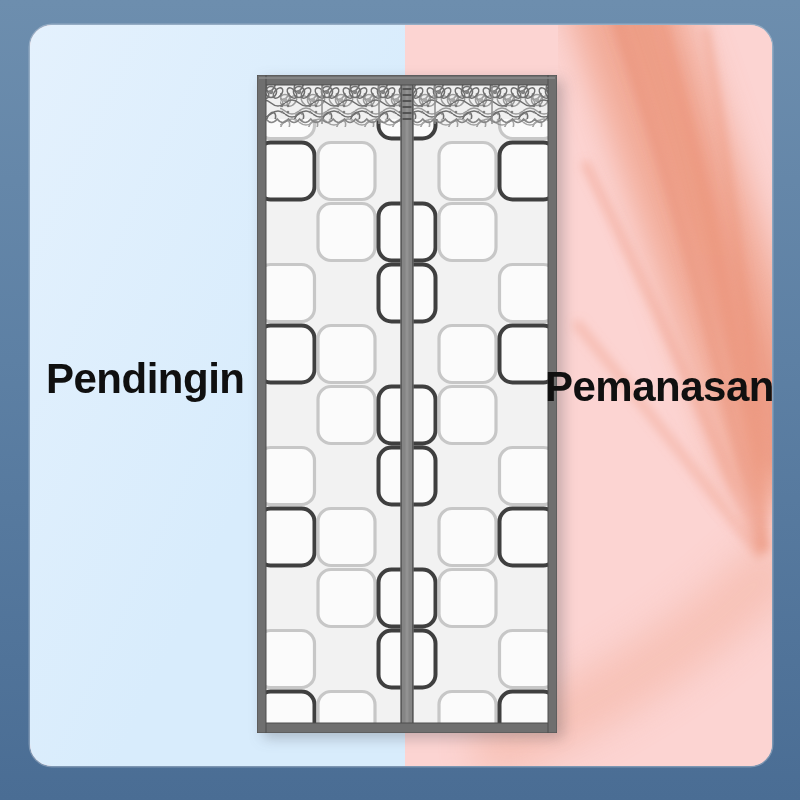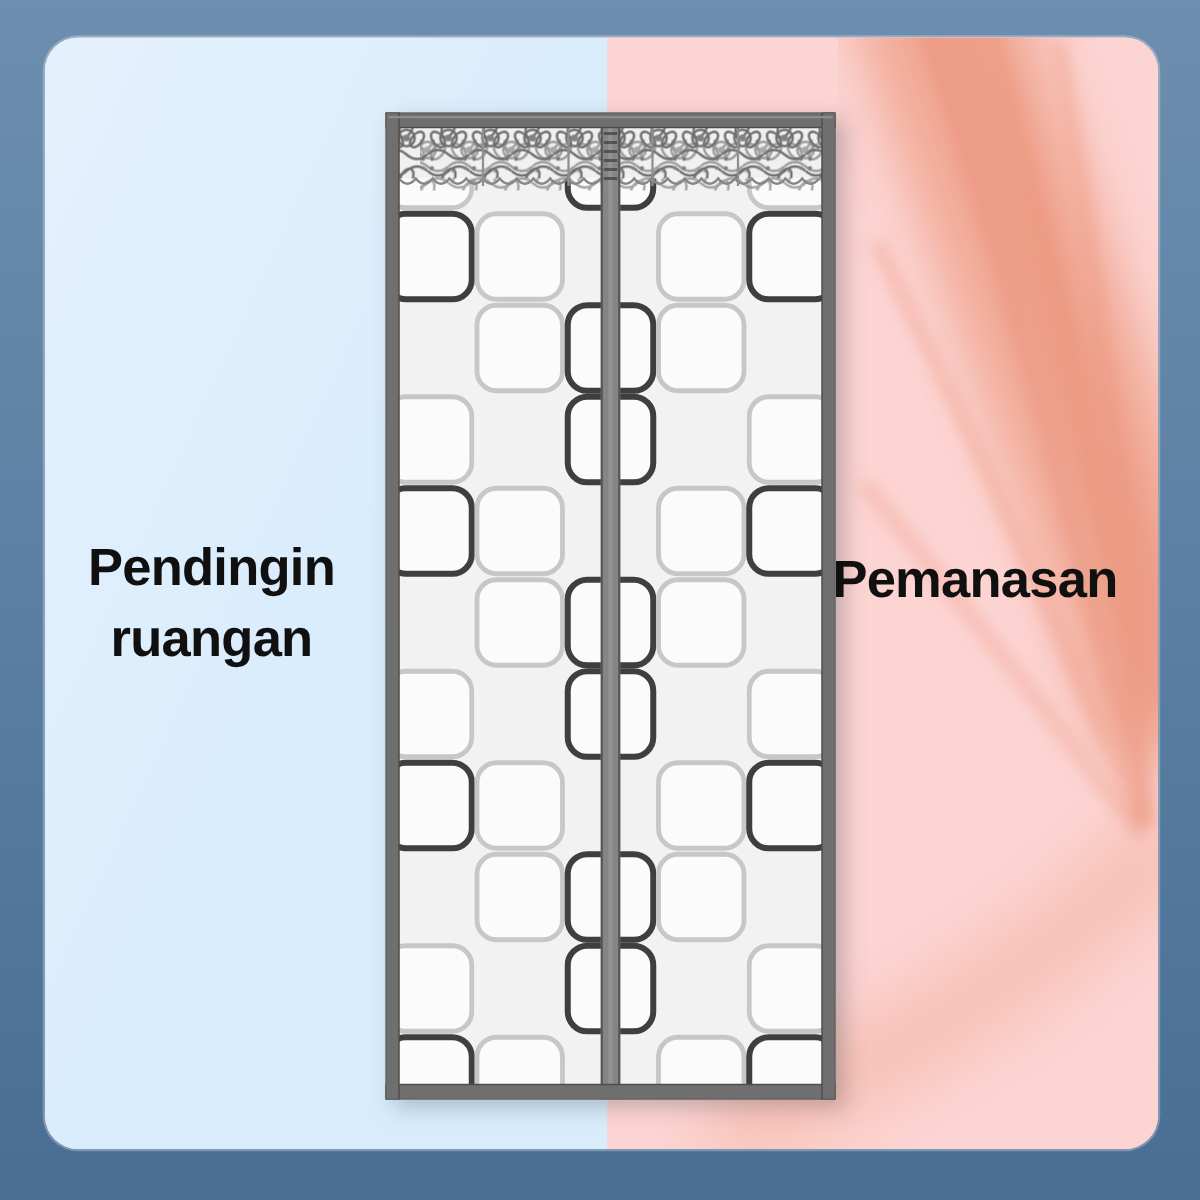--- a/index.html
+++ b/index.html
@@ -35,21 +35,21 @@
     color:var(--title_text,#fff);
     -webkit-text-stroke:7px var(--title_outline,#000);
     paint-order:stroke fill;
     text-shadow:
       -3px -3px 0 #000, 3px -3px 0 #000, -3px 3px 0 #000, 3px 3px 0 #000,
       -4px 0 0 #000, 4px 0 0 #000, 0 -4px 0 #000, 0 4px 0 #000;
     z-index:30;
   }
   .label{
     position:absolute;z-index:20;
-    font-size:35px;font-weight:700;letter-spacing:-0.5px;
+    font-size:42px;font-weight:700;letter-spacing:-0.5px;
     color:var(--label_text,#101010);
     text-align:center;line-height:47px;
   }
   .label-cool{left:16px;top:330px;width:190px;}
   .label-warm{left:515px;top:338px;width:200px;text-align:right;}
 </style>
 </head>
 <body>
 
 <div class="stage">
@@ -85,21 +85,20 @@
           <path d="M 676 5   Q 720 268 737 524" stroke-width="7" opacity="0.45"></path>
           <path d="M 556 140 Q 652 332 730 525" stroke-width="9" opacity="0.40"></path>
           <path d="M 548 300 Q 648 422 729 530" stroke-width="10" opacity="0.35"></path>
         </g>
         <path d="M 737 548 Q 628 652 470 722" stroke="#f2ad99" stroke-width="60" opacity="0.45" filter="url(#b18)"></path>
       </g>
     </svg>
 
     <div class="label label-cool">
       <div>Pendingin</div>
-      <div>ruangan</div>
     </div>
     <div class="label label-warm">Pemanasan</div>
 
     <div class="curtain-wrap" id="curtain">
   <svg width="300" height="658" viewBox="0 0 300 658">
     <defs>
       <clipPath id="meshClip">
               <rect x="9" y="10" width="282" height="638"></rect>
             </clipPath>
       <pattern id="lace" width="28" height="34" patternUnits="userSpaceOnUse">

